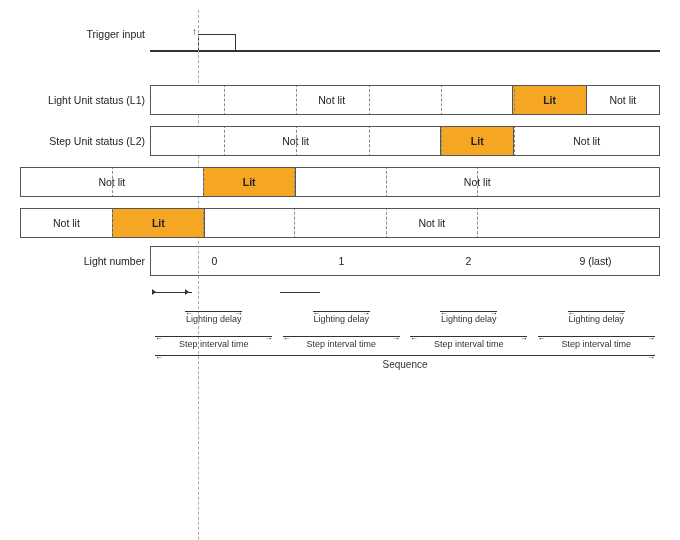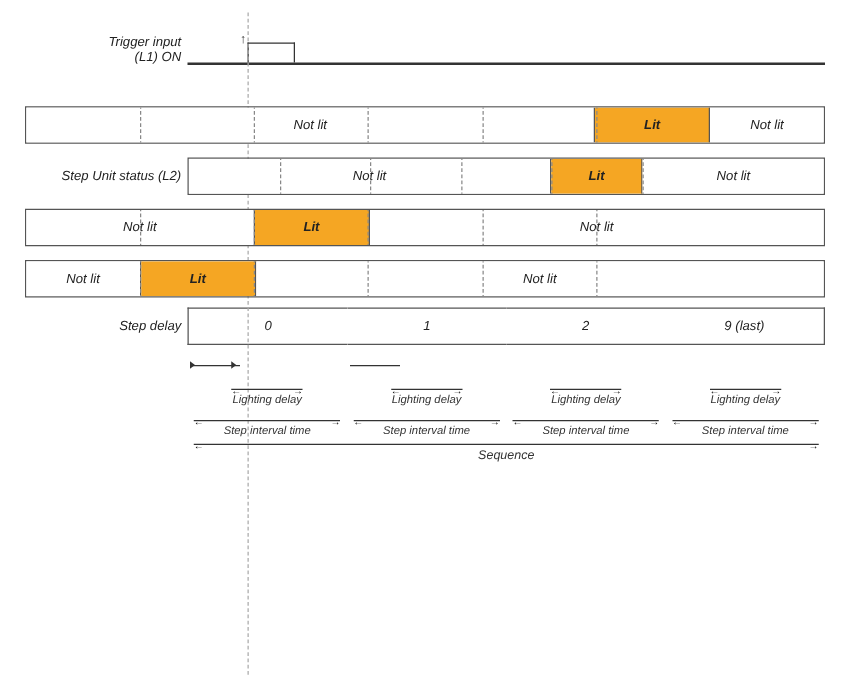--- a/index.html
+++ b/index.html
@@ -10,21 +10,20 @@
       width: 680px;
       height: 540px;
       overflow: hidden;
       position: relative;
     }
     .diagram {
       position: relative;
       width: 680px;
       height: 540px;
       padding: 20px 20px 10px 20px;
-      font-style: italic;
     }
 
     
     .row {
       display: flex;
       align-items: center;
       height: 38px;
       margin-bottom: 3px;
     }
     .row-label {
@@ -109,35 +108,35 @@
     .step-cell:last-child { border-right: 1px solid #555; }
   </style>
 </head>
 <body>
 
 <div class="diagram">
 
   <div style="display:flex; align-items:flex-start; height:55px; margin-bottom:6px;">
     <div style="width:130px; flex-shrink:0; padding-top:8px; text-align:right; padding-right:5px;">
       <span style="font-size:10.5px; color:#222; display:block;">Trigger input</span>
-      <span style="font-size:10.5px; color:#222; display:block;">(L1) ON</span>
     </div>
     <div style="flex:1; position:relative; height:55px;">
 
       <div style="position:absolute; top:30px; left:0; right:0; height:1.5px; background:#333;"></div>
 
       <div style="position:absolute; top:14px; left:48px; width:38px; height:16px; border-top:1.5px solid #333; border-left:1.5px solid #333; border-right:1.5px solid #333;"></div>
 
       <div style="position:absolute; left:48px; top:-10px; height:600px; border-left:1px dashed #aaa; z-index:0;"></div>
 
       <div style="position:absolute; top:6px; left:42px; font-size:10px; color:#333;">↑</div>
     </div>
   </div>
 
   <div class="row">
+    <div class="row-label">Light Unit status (L1)</div>
     <div class="row-bar" style="position:relative;">
 
       <div class="dashed-line" style="left:14.28%;"></div>
       <div class="dashed-line" style="left:28.57%;"></div>
       <div class="dashed-line" style="left:42.85%;"></div>
       <div class="dashed-line" style="left:57.14%;"></div>
       <div class="dashed-line" style="left:71.42%;"></div>
       <div class="segment seg-notlit" style="flex:5;">
         <span>Not lit</span>
       </div>
@@ -202,21 +201,21 @@
       <div class="segment seg-lit" style="flex:1;">
         <span>Lit</span>
       </div>
       <div class="segment seg-notlit" style="flex:5;">
         <span>Not lit</span>
       </div>
     </div>
   </div>
 
   <div class="step-row">
-    <div class="step-label">Step delay</div>
+    <div class="step-label">Light number</div>
     <div class="step-cells">
       <div class="step-cell">
         <span>0</span>
       </div>
       <div class="step-cell" style="border-left: none;">
         <span>1</span>
       </div>
       <div class="step-cell" style="border-left: none;">
         <span>2</span>
       </div>

